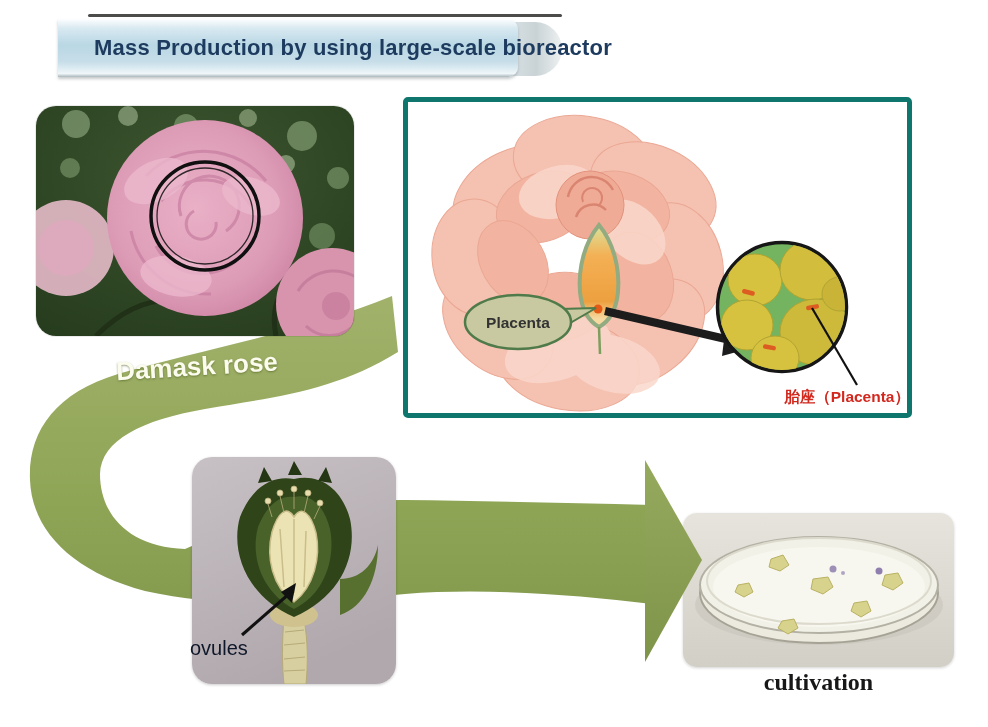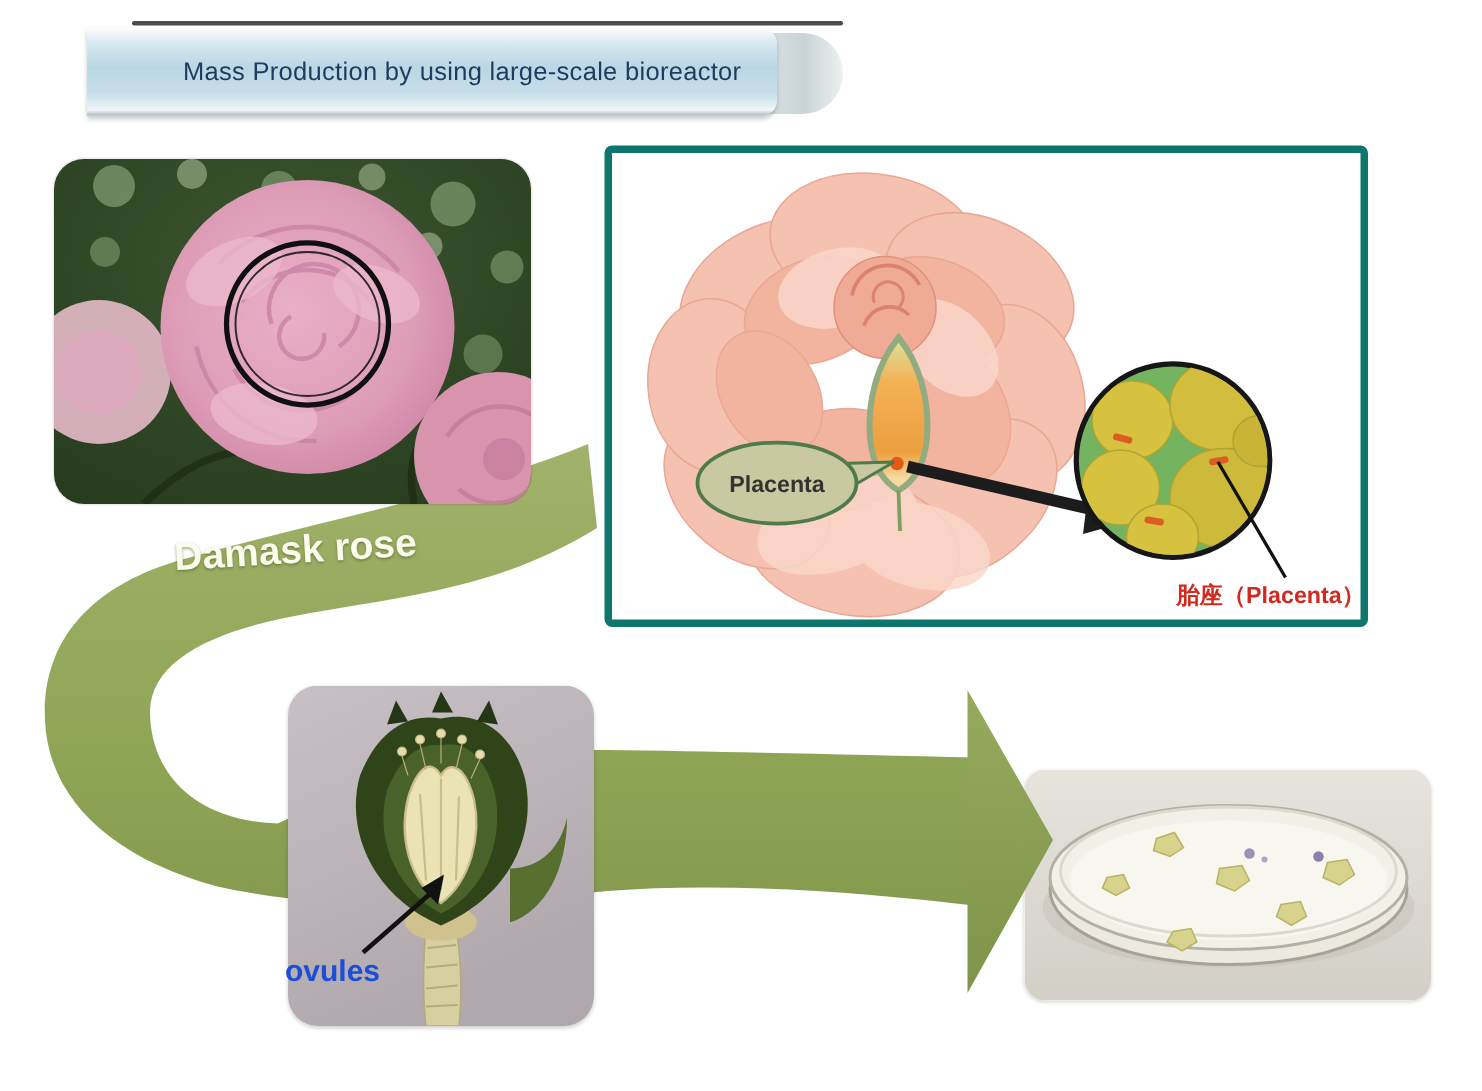--- a/index.html
+++ b/index.html
@@ -9,40 +9,40 @@
   }
   .abs{position:absolute;}
   
   #banner-tail{left:498px;top:22px;width:64px;height:54px;border-radius:0 28px 28px 0;
     background:linear-gradient(to right,#dfe8ec,#c9d3d6 60%,#eef1f1);z-index:2;}
   #banner-topline{left:88px;top:14px;width:474px;height:3px;background:#4c4c4a;border-radius:2px;z-index:4;}
   #banner-body{left:58px;top:19px;width:460px;height:58px;z-index:3;
     background:linear-gradient(to bottom,#fdfeff 0%,#d8e9f1 16%,#b9d7e4 45%,#c7dee9 74%,#eff6f9 94%,#aab7bb 100%);
     border-radius:0 10px 10px 0;box-shadow:0 2px 3px rgba(90,100,105,.35);}
   #banner-label{position:absolute;left:36px;top:0;height:58px;line-height:58px;
-    font-size:17px;font-weight:normal;color:#1d3a5f;letter-spacing:.2px;white-space:nowrap;margin-left:28px;}
+    font-size:22px;font-weight:bold;color:#1d3a5f;letter-spacing:.2px;white-space:nowrap;}
   
   #slide-title{left:592px;top:26px;width:250px;font-family:"Liberation Serif",serif;
     font-size:37px;color:#c1312a;z-index:3;white-space:nowrap;}
   
   #ribbon-svg{left:0;top:0;z-index:1;}
   #arrowtip-svg{left:0;top:0;z-index:5;}
   
   #damask-photo{left:36px;top:106px;width:318px;height:230px;border-radius:20px;
     overflow:hidden;z-index:2;box-shadow:0 0 0 1px rgba(0,0,0,.08);}
   #damask-caption{left:116px;top:351px;width:170px;font-size:26px;font-weight:bold;
     color:#fbfbee;transform:rotate(-3.5deg);text-shadow:0 1px 2px rgba(70,85,25,.55);
     z-index:3;white-space:nowrap;}
   
   #diagram-box{left:403px;top:97px;width:509px;height:321px;background:#ffffff;
     border:5px solid #0f766e;border-radius:5px;box-sizing:border-box;z-index:2;}
   
   #ovules-card{left:192px;top:457px;width:204px;height:227px;border-radius:20px;
     overflow:hidden;z-index:2;box-shadow:0 1px 3px rgba(0,0,0,.2);}
-  #ovules-label{left:190px;top:637px;font-size:20px;font-weight:bold;color:#1d4ed8;z-index:4;}
+  #ovules-label{left:190px;top:637px;font-size:20px;font-weight:normal;color:#0f172a;z-index:4;}
   
   #petri-card{left:683px;top:513px;width:271px;height:154px;border-radius:14px;
     overflow:hidden;z-index:3;box-shadow:0 1px 3px rgba(0,0,0,.18);}
   #cultivation-caption{left:683px;top:669px;width:271px;text-align:center;
     font-family:"Liberation Serif",serif;font-size:24px;font-weight:bold;color:#171717;z-index:3;}
 </style>
 </head>
 <body>
 
 <div id="slide">
@@ -290,20 +290,21 @@
         <path d="M 171 90 L 184 88 L 188 98 L 178 104 L 168 98 Z"></path>
         <path d="M 99 108 L 111 106 L 115 115 L 105 121 L 95 115 Z"></path>
       </g>
       <g>
         <circle cx="150" cy="56" r="3.5" fill="#9d8fb5"></circle>
         <circle cx="196" cy="58" r="3.5" fill="#8f7fae"></circle>
         <circle cx="160" cy="60" r="2" fill="#b0a5c2"></circle>
       </g>
     </svg>
   </div>
+  <div id="cultivation-caption" class="abs">cultivation</div>
 
   <svg id="arrowtip-svg" class="abs" width="988" height="727" viewBox="0 0 988 727" style="pointer-events:none;">
     <defs>
       <linearGradient id="tipGrad" x1="0" y1="460" x2="0" y2="662" gradientUnits="userSpaceOnUse">
         <stop offset="0" stop-color="#96aa5e"></stop>
           <stop offset="1" stop-color="#7e9449"></stop>
       </linearGradient>
     </defs>
     <polygon points="645,460 702,560 645,662" fill="url(#tipGrad)"></polygon>
   </svg>

